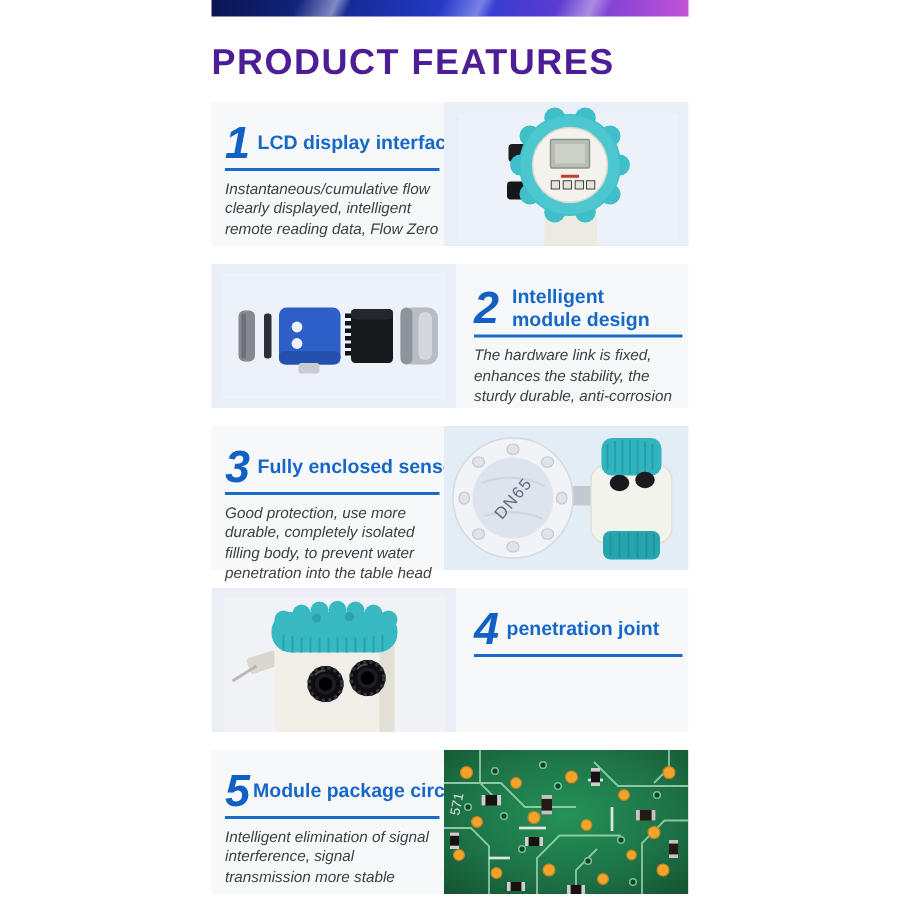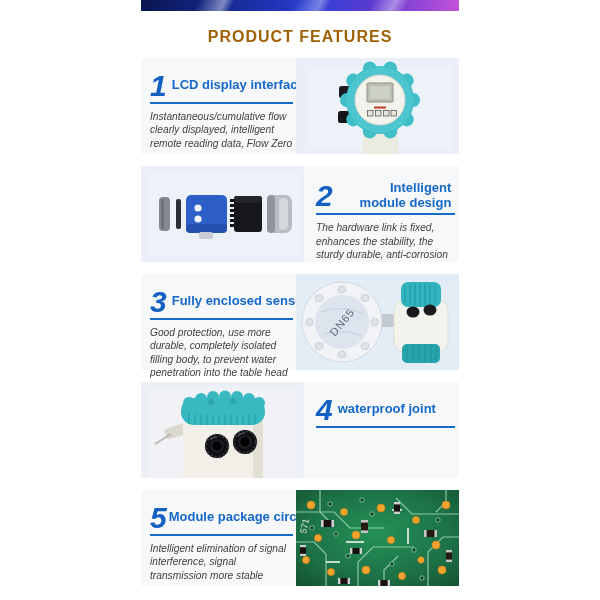--- a/index.html
+++ b/index.html
@@ -10,39 +10,39 @@
   .content{width:318px;margin:0 auto;}
   .gradient-bar{
     height:11px;width:100%;
     background-image:
       linear-gradient(115deg, rgba(255,255,255,0) 18%, rgba(255,255,255,.45) 26%, rgba(255,255,255,0) 29%,
         rgba(255,255,255,0) 48%, rgba(255,255,255,.35) 56%, rgba(255,255,255,0) 59%,
         rgba(255,255,255,0) 72%, rgba(255,255,255,.4) 79%, rgba(255,255,255,0) 83%),
       linear-gradient(95deg, #0a1550 0%, #13247f 20%, #1d33b2 40%, #2e3fd6 55%, #5a3bcf 72%, #9146d6 87%, #c253d6 100%);
   }
   .page-title{
-    margin:17px 0 12px;text-align:center;
-    font-size:16px;font-weight:bold;color:#a16207;letter-spacing:1px;
+    margin:17px 0 12px;text-align:left;
+    font-size:24px;font-weight:bold;color:#4c1d95;letter-spacing:1px;
   }
   .card{display:flex;height:96px;margin-bottom:12px;}
   .text-panel{
     width:155px;box-sizing:border-box;background:#f7f8fa;
     padding:15px 3px 0 9px;
   }
   .text-panel.pad-left{padding-left:12px;padding-right:4px;}
   .img-panel{
     width:163px;height:96px;background:#e9eef7;position:relative;overflow:hidden;flex:none;
   }
   .title-row{display:flex;align-items:center;gap:5px;}
   .num{
     font-size:30px;font-weight:bold;font-style:italic;color:#1160c2;line-height:.85;
     flex:none;
   }
   .ftitle{font-size:13px;font-weight:bold;color:#1668c8;line-height:1.12;white-space:nowrap;}
-  .ftitle.wrap{white-space:normal;flex:1;text-align:right;max-width:110px;margin:0 auto;}
+  .ftitle.wrap{white-space:normal;flex:1;text-align:left;max-width:110px;margin:0 auto;}
   .title-row.centered{justify-content:flex-start;}
   .underline{border-bottom:2px solid #1a6ac8;margin-top:3px;}
   .fbody{font-size:10.2px;color:#3f3f3f;line-height:1.33;margin:6px 0 0;font-style:italic;}
   svg{display:block;}
 </style>
 </head>
 <body>
 
 <div class="content">
 
@@ -255,21 +255,21 @@
           <circle cx="104" cy="60" r="11" fill="none" stroke="#33333b" stroke-width="2.4" stroke-dasharray="2.2,2.2"></circle>
           <circle cx="104" cy="60" r="7" fill="#1c1c22"></circle>
           <circle cx="104" cy="60" r="4.5" fill="#000000"></circle>
           <path d="M97,54 A9,9 0 0 1 104,51" stroke="#4a4a55" stroke-width="1.4" fill="none"></path>
         </g>
       </svg>
     </div>
     <div class="text-panel pad-left">
       <div class="title-row">
         <span class="num">4</span>
-        <span class="ftitle">waterproof joint</span>
+        <span class="ftitle">penetration joint</span>
       </div>
       <div class="underline"></div>
     </div>
   </section>
 
   <section class="card">
     <div class="text-panel">
       <div class="title-row" style="gap:2px;">
         <span class="num">5</span>
         <span class="ftitle">Module package circuit</span>

